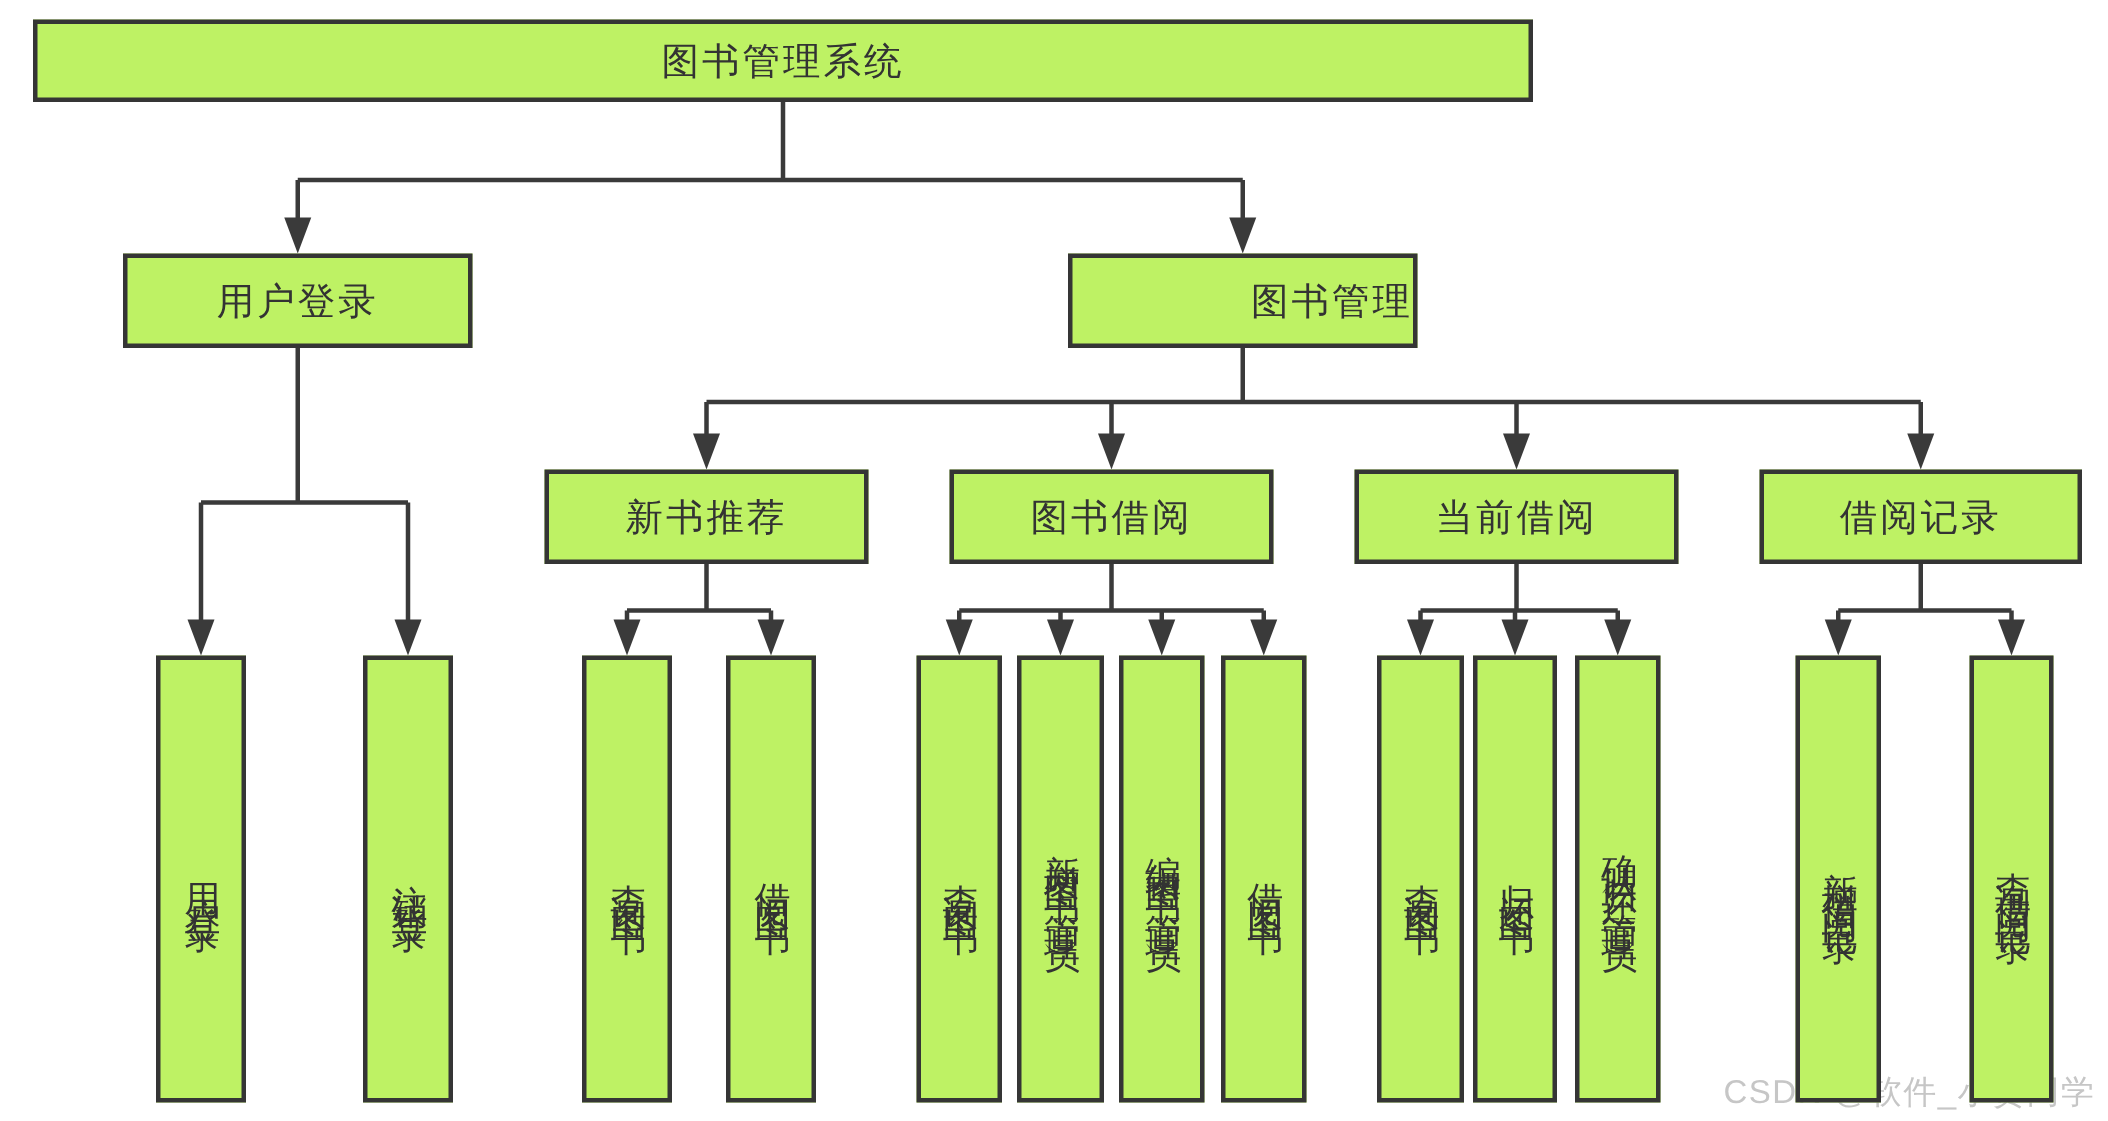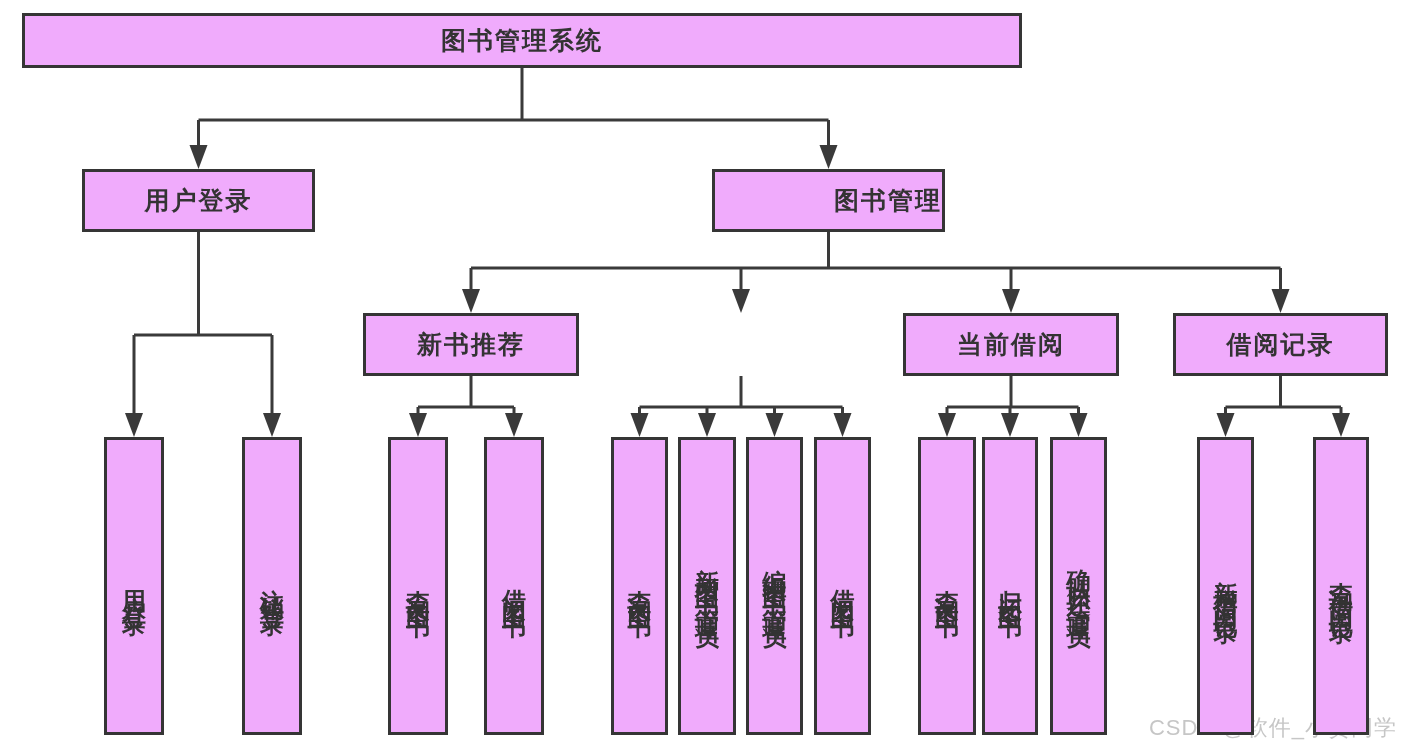--- a/index.html
+++ b/index.html
@@ -28,26 +28,25 @@
     fill: none;
   }
   #edges polygon {
     fill: #3a3a3a;
     stroke: none;
   }
   .node {
     position: absolute;
     box-sizing: border-box;
     border: 3px solid #353535;
-    background: #f0abfc;
+    background: #bef264;
     display: flex;
     align-items: center;
     justify-content: center;
     color: #333333;
-    font-weight: bold;
   }
   .node.horizontal .node-label {
     font-size: 25px;
     letter-spacing: 2px;
     white-space: nowrap;
   }
   .node.vertical .node-label {
     writing-mode: vertical-rl;
     text-orientation: mixed;
     font-size: 24px;
@@ -104,20 +103,23 @@
     </div>
     <div class="node horizontal" style="left: 82px; top: 169px; width: 233px; height: 63px;">
       <span class="node-label">用户登录</span>
     </div>
     <div class="node horizontal" style="left: 712px; top: 169px; width: 233px; height: 63px; justify-content: flex-end;">
       <span class="node-label">图书管理</span>
     </div>
     <div class="node horizontal" style="left: 363px; top: 313px; width: 216px; height: 63px;">
       <span class="node-label">新书推荐</span>
     </div>
+    <div class="node horizontal" style="left: 633px; top: 313px; width: 216px; height: 63px;">
+      <span class="node-label">图书借阅</span>
+    </div>
     <div class="node horizontal" style="left: 903px; top: 313px; width: 216px; height: 63px;">
       <span class="node-label">当前借阅</span>
     </div>
     <div class="node horizontal" style="left: 1173px; top: 313px; width: 215px; height: 63px;">
       <span class="node-label">借阅记录</span>
     </div>
     <div class="node vertical" style="left: 104px; top: 437px; width: 60px; height: 298px;">
       <span class="node-label">用户登录</span>
     </div>
     <div class="node vertical" style="left: 242px; top: 437px; width: 60px; height: 298px;">

